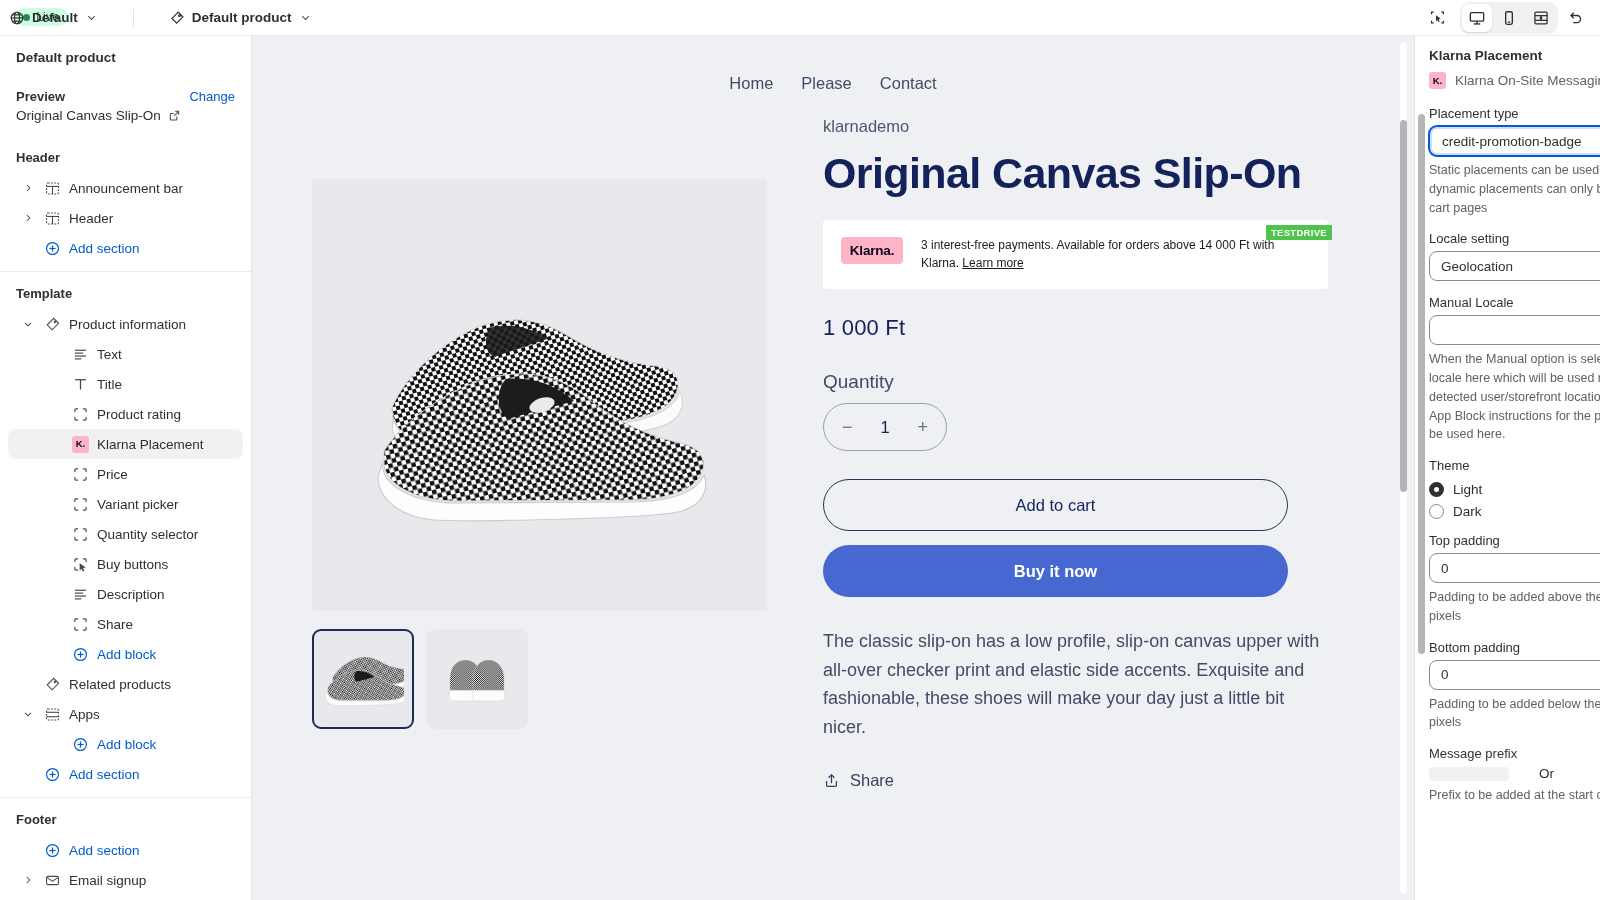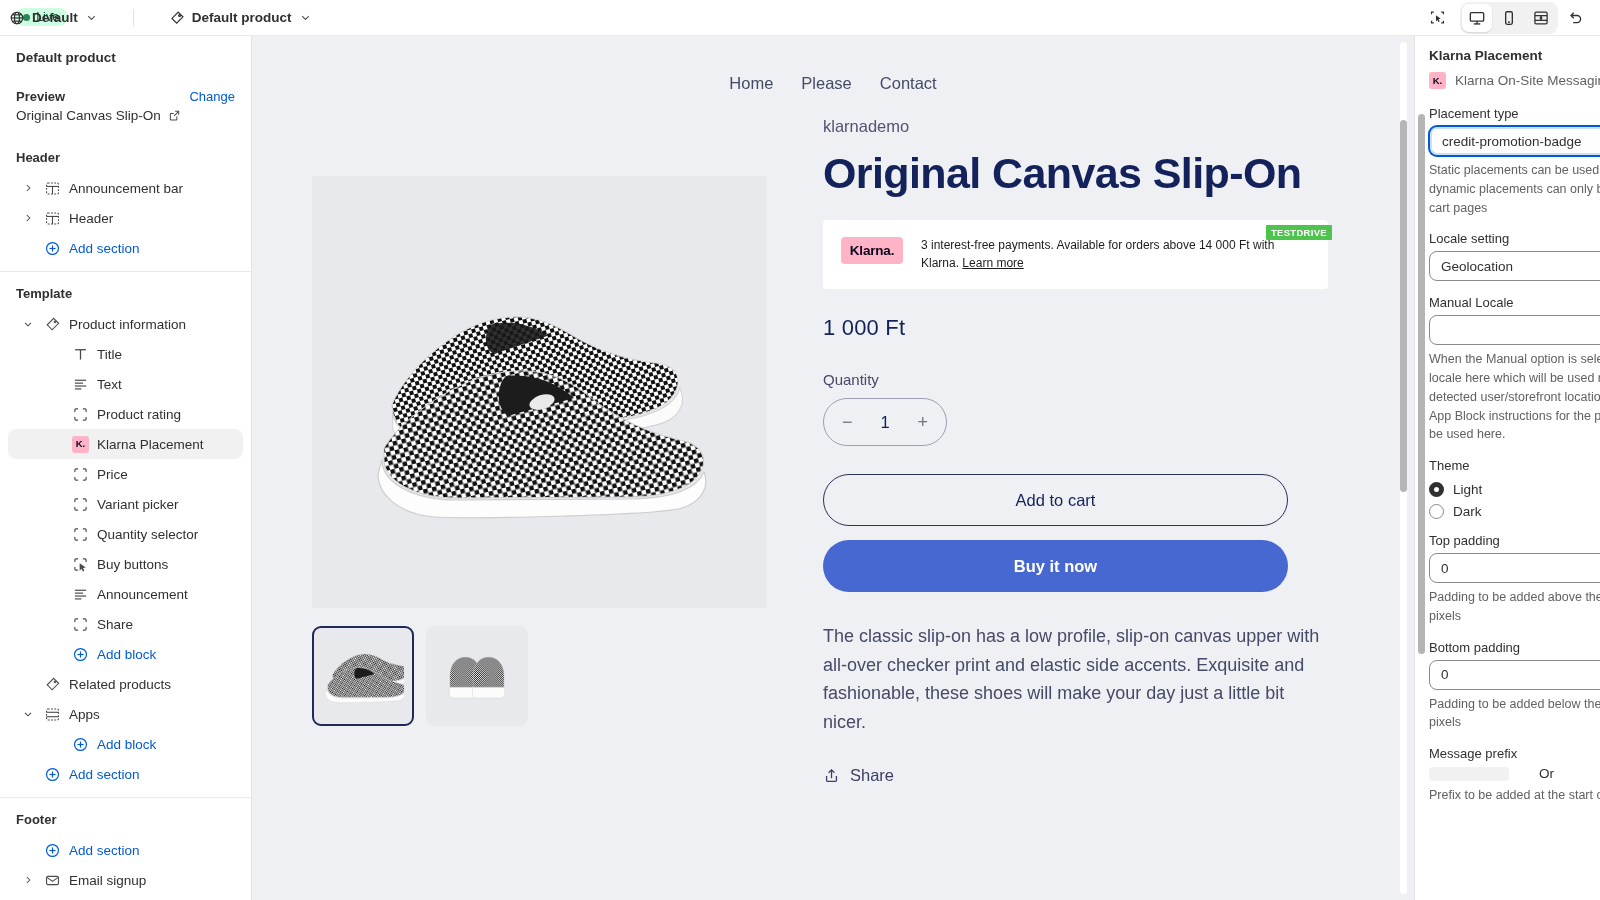--- a/index.html
+++ b/index.html
@@ -162,21 +162,21 @@
     color: #0b051d; font-size: 13.5px; font-weight: 700; letter-spacing: -0.2px;
   }
   .klarna-text { font-size: 12px; line-height: 1.45; color: #1d1d1d; }
   .klarna-text a { color: #1d1d1d; text-decoration: underline; cursor: pointer; }
   .testdrive {
     position: absolute; top: 5px; right: -4px;
     background: #4ec34e; color: #fff; font-size: 9.5px; font-weight: 700;
     padding: 2px 5px; letter-spacing: .3px; border-radius: 1px; white-space: nowrap;
   }
   .price { font-size: 22px; color: #14225b; margin-bottom: 30px; letter-spacing: .2px; }
-  .qty-label { font-size: 15px; color: #454a67; margin-bottom: 10px; }
+  .qty-label { font-size: 19px; color: #454a67; margin-bottom: 10px; }
   .qty-box {
     width: 124px; height: 48px; border: 1px solid #9ba0b4; border-radius: 24px;
     display: flex; align-items: center; justify-content: space-between; padding: 0 18px;
     margin-bottom: 28px; background: transparent;
   }
   .qty-btn { font-size: 18px; color: #6d7288; cursor: pointer; user-select: none; line-height: 1; }
   .qty-val { font-size: 16.5px; color: #14225b; }
   .btn-cart {
     width: 100%; max-width: 465px; height: 52px; border-radius: 26px;
     border: 1px solid #2b3457; background: transparent; color: #14225b;
@@ -417,42 +417,42 @@
                   <path d="M11.4 2.8 L17.2 8.6 L9.6 16.2 L3.8 10.4 Z" fill="none" stroke="currentColor" stroke-width="1.3"></path>
                   <circle cx="13" cy="6.9" r="1.1" fill="none" stroke="currentColor" stroke-width="1.2"></circle>
                 </svg>
               </span>
               <span class="sb-label">Product information</span>
             </div>
             <div class="sb-row indent2">
               <span class="sb-caret spacer"></span>
               <span class="sb-ico">
                 <svg width="17" height="17" viewBox="0 0 20 20">
-                  <line x1="3.6" y1="4.4" x2="16.4" y2="4.4" stroke="currentColor" stroke-width="1.5"></line>
-                  <line x1="10" y1="4.4" x2="10" y2="16" stroke="currentColor" stroke-width="1.5"></line>
-                </svg>
-              </span>
-              <span class="sb-label">Title</span>
-            </div>
-            <div class="sb-row indent2">
-              <span class="sb-caret spacer"></span>
-              <span class="sb-ico">
-                <svg width="17" height="17" viewBox="0 0 20 20">
                   <line x1="3.4" y1="5" x2="16.6" y2="5" stroke="currentColor" stroke-width="1.4"></line>
                   <line x1="3.4" y1="8.4" x2="13" y2="8.4" stroke="currentColor" stroke-width="1.4"></line>
                   <line x1="3.4" y1="11.8" x2="16.6" y2="11.8" stroke="currentColor" stroke-width="1.4"></line>
                   <line x1="3.4" y1="15.2" x2="11" y2="15.2" stroke="currentColor" stroke-width="1.4"></line>
                 </svg>
               </span>
               <span class="sb-label">Text</span>
             </div>
             <div class="sb-row indent2">
               <span class="sb-caret spacer"></span>
               <span class="sb-ico">
                 <svg width="17" height="17" viewBox="0 0 20 20">
+                  <line x1="3.6" y1="4.4" x2="16.4" y2="4.4" stroke="currentColor" stroke-width="1.5"></line>
+                  <line x1="10" y1="4.4" x2="10" y2="16" stroke="currentColor" stroke-width="1.5"></line>
+                </svg>
+              </span>
+              <span class="sb-label">Title</span>
+            </div>
+            <div class="sb-row indent2">
+              <span class="sb-caret spacer"></span>
+              <span class="sb-ico">
+                <svg width="17" height="17" viewBox="0 0 20 20">
                   <path d="M6.6 3.4 H4.6 a1.2 1.2 0 0 0 -1.2 1.2 V6.6 M13.4 3.4 H15.4 a1.2 1.2 0 0 1 1.2 1.2 V6.6 M16.6 13.4 V15.4 a1.2 1.2 0 0 1 -1.2 1.2 H13.4 M6.6 16.6 H4.6 a1.2 1.2 0 0 1 -1.2 -1.2 V13.4" fill="none" stroke="currentColor" stroke-width="1.4" stroke-linecap="round"></path>
                 </svg>
               </span>
               <span class="sb-label">Product rating</span>
             </div>
             <div class="sb-row indent2 selected">
               <span class="sb-caret spacer"></span>
               <span class="sb-ico">
                 <span class="klarna-mini">K.</span>
               </span>
@@ -498,21 +498,21 @@
             <div class="sb-row indent2">
               <span class="sb-caret spacer"></span>
               <span class="sb-ico">
                 <svg width="17" height="17" viewBox="0 0 20 20">
                   <line x1="3.4" y1="5" x2="16.6" y2="5" stroke="currentColor" stroke-width="1.4"></line>
                   <line x1="3.4" y1="8.4" x2="13" y2="8.4" stroke="currentColor" stroke-width="1.4"></line>
                   <line x1="3.4" y1="11.8" x2="16.6" y2="11.8" stroke="currentColor" stroke-width="1.4"></line>
                   <line x1="3.4" y1="15.2" x2="11" y2="15.2" stroke="currentColor" stroke-width="1.4"></line>
                 </svg>
               </span>
-              <span class="sb-label">Announcement</span>
+              <span class="sb-label">Description</span>
             </div>
             <div class="sb-row indent2">
               <span class="sb-caret spacer"></span>
               <span class="sb-ico">
                 <svg width="17" height="17" viewBox="0 0 20 20">
                   <path d="M6.6 3.4 H4.6 a1.2 1.2 0 0 0 -1.2 1.2 V6.6 M13.4 3.4 H15.4 a1.2 1.2 0 0 1 1.2 1.2 V6.6 M16.6 13.4 V15.4 a1.2 1.2 0 0 1 -1.2 1.2 H13.4 M6.6 16.6 H4.6 a1.2 1.2 0 0 1 -1.2 -1.2 V13.4" fill="none" stroke="currentColor" stroke-width="1.4" stroke-linecap="round"></path>
                 </svg>
               </span>
               <span class="sb-label">Share</span>
             </div>

